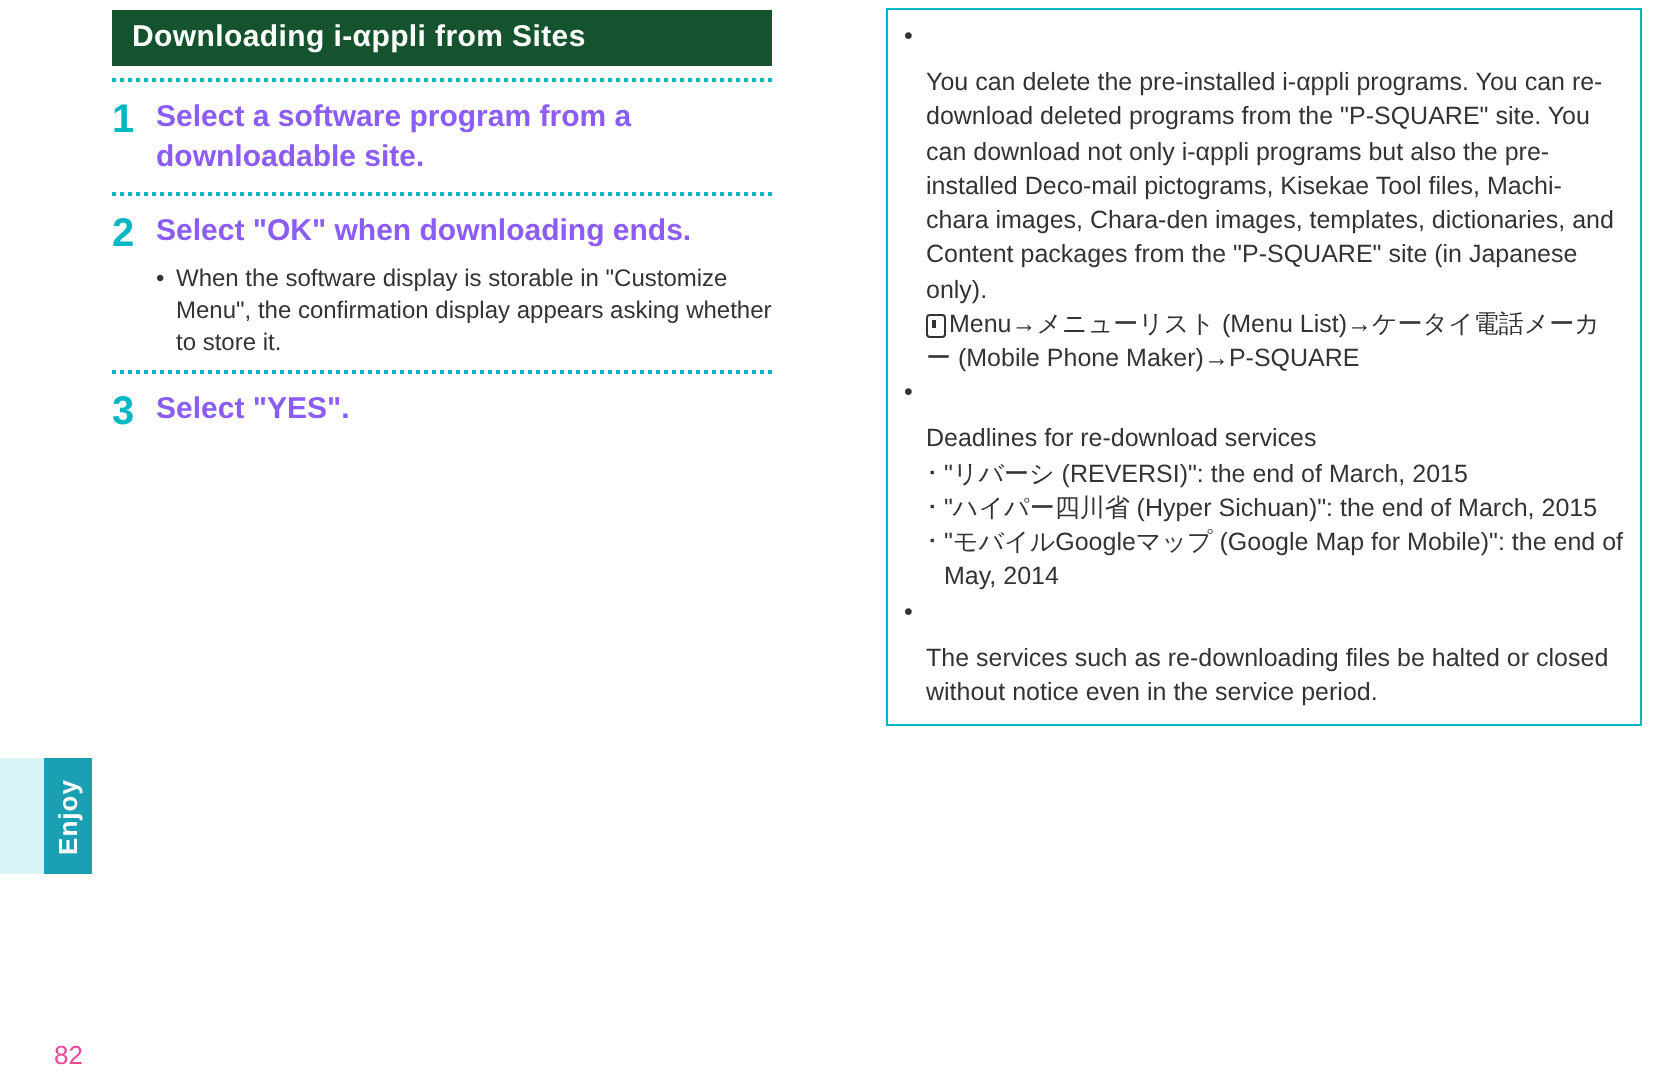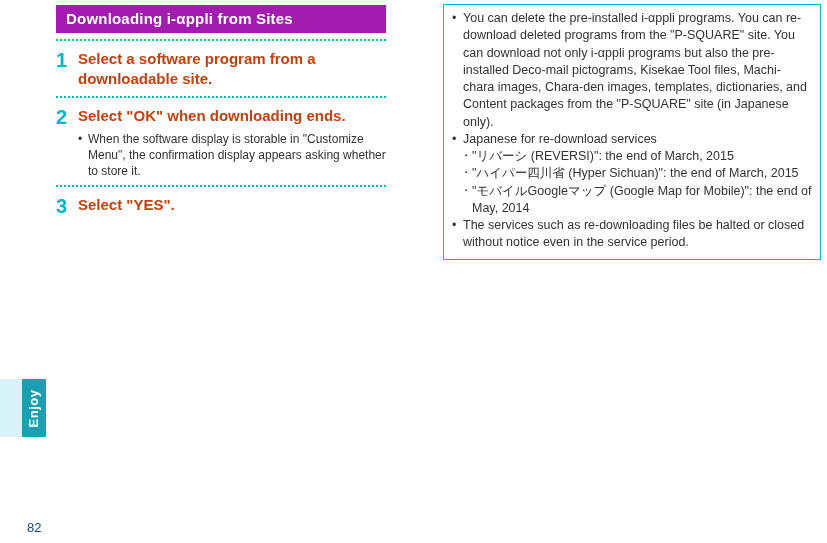--- a/index.html
+++ b/index.html
@@ -1,42 +1,42 @@
 <!DOCTYPE html>
 <html><head>
 <meta charset="utf-8">
 <style>
   * { margin: 0; padding: 0; box-sizing: border-box; }
   html, body { width: 827px; height: 543px; font-family: Arial, "Helvetica Neue", sans-serif; background: #fff; position: relative; }
   .page { width: 827px; height: 543px; position: relative; }
   .left-col { position: absolute; left: 56px; top: 5px; width: 330px; }
-  .heading-bar { background: #a21caf; color: #fff; font-weight: bold; font-size: 15px; padding: 5px 10px 6px 10px; letter-spacing: 0.2px; }
+  .heading-bar { background: #14532d; color: #fff; font-weight: bold; font-size: 15px; padding: 5px 10px 6px 10px; letter-spacing: 0.2px; }
   .dots { border: none; border-top: 2px dotted #00b7c6; margin: 6px 0 6px 0; }
   .step { display: flex; align-items: flex-start; margin-top: 8px; }
   .step-num { color: #00b7c6; font-weight: bold; font-size: 20px; width: 22px; flex-shrink: 0; line-height: 1.1; font-family: Arial, sans-serif; }
   .step-body { flex: 1; }
-  .step-title { font-weight: bold; font-size: 15px; color: #c2410c; line-height: 1.35; }
+  .step-title { font-weight: bold; font-size: 15px; color: #8b5cf6; line-height: 1.35; }
   .bullet { display: flex; align-items: flex-start; margin-top: 5px; font-size: 12px; color: #333; line-height: 1.35; }
   .bullet .dot { width: 10px; flex-shrink: 0; }
   .bullet .txt { flex: 1; }
   .right-col { position: absolute; left: 443px; top: 4px; width: 378px; border: 1.5px solid #00b7c6; padding: 5px 8px 7px 8px; font-size: 12.5px; color: #333; line-height: 1.38; }
   .r-item { display: flex; align-items: flex-start; }
   .r-item .dot { width: 11px; flex-shrink: 0; }
-  .r-item .txt { flex: 1; }
+  .r-item .txt { flex: 1; margin-top: 23px; }
   .r-sub { padding-left: 11px; }
   .r-sub2 { display: flex; align-items: flex-start; padding-left: 11px; }
   .r-sub2 .dot2 { width: 9px; flex-shrink: 0; }
   .r-sub2 .txt { flex: 1; }
   .iglyph { display: inline-block; width: 8px; height: 10px; position: relative; vertical-align: -1px; }
   .iglyph::before { content: ""; position: absolute; left: 0; top: 0; width: 8px; height: 10px; border: 1px solid #333; border-radius: 2px; }
   .iglyph::after { content: ""; position: absolute; left: 3px; top: 3px; width: 2px; height: 4px; background: #333; }
   .side-tab { position: absolute; left: 22px; top: 379px; width: 24px; height: 58px; background: #1b9fb3; color: #fff; font-weight: bold; font-size: 13px; display: flex; align-items: center; justify-content: center; }
   .side-tab span { transform: rotate(-90deg); white-space: nowrap; letter-spacing: 0.5px; }
   .edge-strip { position: absolute; left: 0; top: 379px; width: 22px; height: 58px; background: #d6f4f8; }
-  .page-num { position: absolute; left: 27px; bottom: 8px; font-size: 13px; color: #0c4a6e; }
+  .page-num { position: absolute; left: 27px; bottom: 8px; font-size: 13px; color: #ec4899; }
 </style>
 </head>
 <body>
 
 <div class="page">
 
   <div class="left-col">
     <div class="heading-bar">Downloading i-αppli from Sites</div>
     <hr class="dots">
 
@@ -68,24 +68,27 @@
     </div>
   </div>
 
   <div class="right-col">
     <div class="r-item">
       <div class="dot">•</div>
       <div class="txt">
         <span>You can delete the pre-installed i-αppli programs. You can re-download deleted programs from the "P-SQUARE" site. You can download not only i-αppli programs but also the pre-installed Deco-mail pictograms, Kisekae Tool files, Machi-chara images, Chara-den images, templates, dictionaries, and Content packages from the "P-SQUARE" site (in Japanese only).</span>
       </div>
     </div>
+    <div class="r-sub">
+      <span class="iglyph"></span><span> Menu→メニューリスト (Menu List)→ケータイ電話メーカー (Mobile Phone Maker)→P-SQUARE</span>
+    </div>
 
     <div class="r-item">
       <div class="dot">•</div>
-      <div class="txt">Japanese for re-download services</div>
+      <div class="txt">Deadlines for re-download services</div>
     </div>
     <div class="r-sub2">
       <div class="dot2">･</div>
       <div class="txt">"リバーシ (REVERSI)": the end of March, 2015</div>
     </div>
     <div class="r-sub2">
       <div class="dot2">･</div>
       <div class="txt">"ハイパー四川省 (Hyper Sichuan)": the end of March, 2015</div>
     </div>
     <div class="r-sub2">

